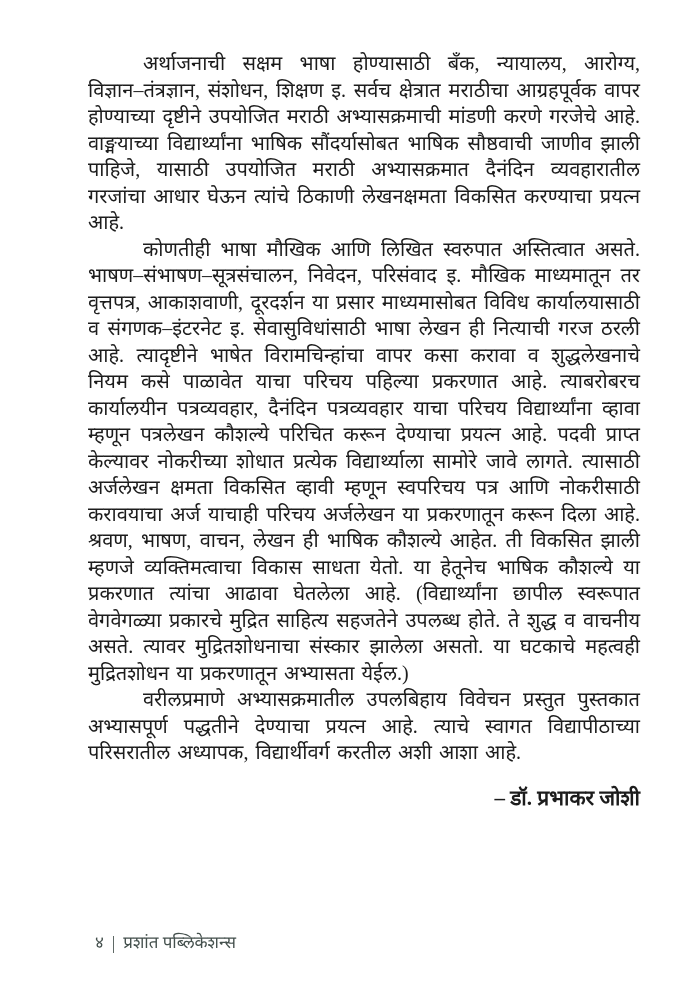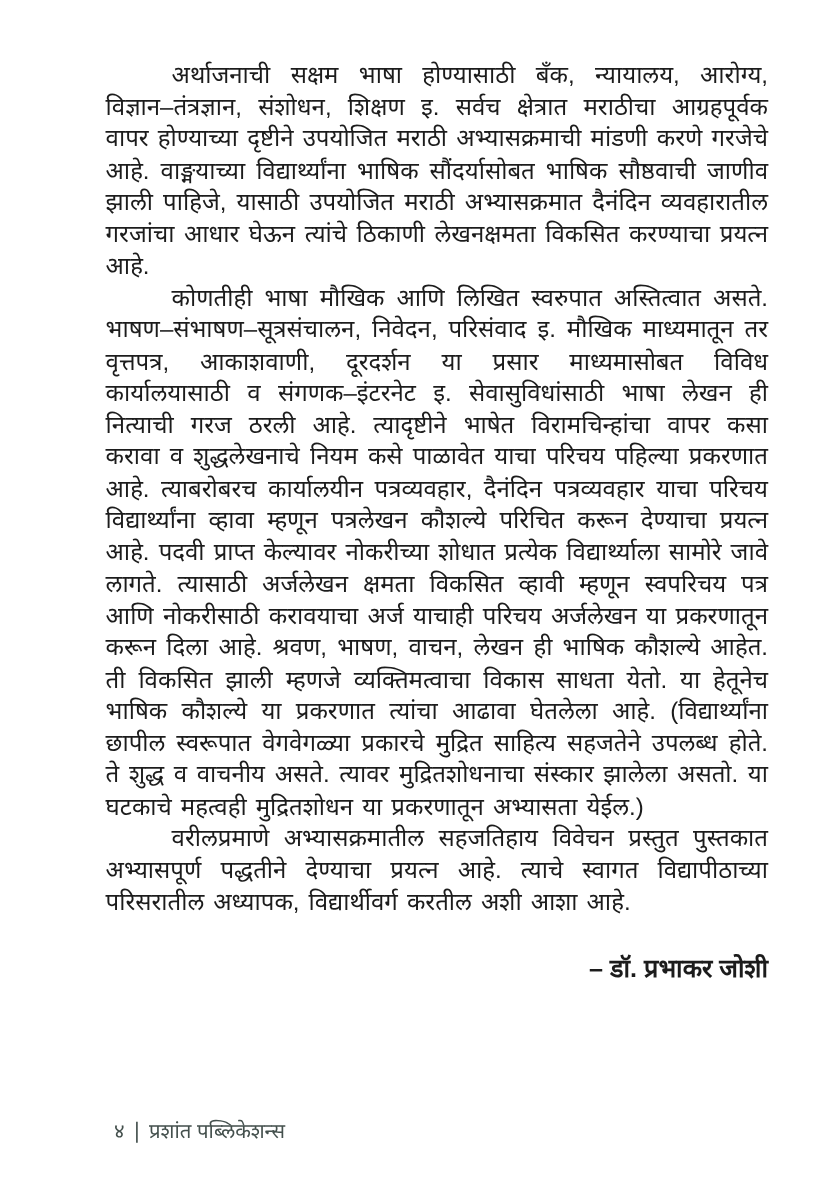--- a/index.html
+++ b/index.html
@@ -5,41 +5,41 @@
   html, body {
     margin: 0;
     padding: 0;
     background: #ffffff;
   }
   .page {
     position: relative;
     width: 699px;
     height: 992px;
     background: #ffffff;
-    font-family: Liberation Sans, sans-serif;
+    font-family: Liberation Serif, serif;
     color: #1c1c1c;
     overflow: hidden;
   }
   .content {
     position: absolute;
     left: 88px;
     top: 50px;
     width: 552px;
   }
   p.body-para {
     margin: 0;
     padding: 0;
     font-size: 20px;
     line-height: 26.5px;
     text-align: justify;
     text-indent: 55px;
     word-spacing: 2px;
   }
   .signature {
-    margin-top: 28px;
+    margin-top: 18px;
     text-align: right;
     font-weight: bold;
     font-size: 21px;
     line-height: 28px;
   }
   .footer {
     position: absolute;
     left: 95px;
     top: 932px;
     font-size: 17px;
@@ -58,21 +58,21 @@
 </head>
 <body>
 
 <div class="page">
 
   <div class="content">
     <p class="body-para">अर्थाजनाची सक्षम भाषा होण्यासाठी बँक, न्यायालय, आरोग्य, विज्ञान–तंत्रज्ञान, संशोधन, शिक्षण इ. सर्वच क्षेत्रात मराठीचा आग्रहपूर्वक वापर होण्याच्या दृष्टीने उपयोजित मराठी अभ्यासक्रमाची मांडणी करणे गरजेचे आहे. वाङ्मयाच्या विद्यार्थ्यांना भाषिक सौंदर्यासोबत भाषिक सौष्ठवाची जाणीव झाली पाहिजे, यासाठी उपयोजित मराठी अभ्यासक्रमात दैनंदिन व्यवहारातील गरजांचा आधार घेऊन त्यांचे ठिकाणी लेखनक्षमता विकसित करण्याचा प्रयत्न आहे.</p>
 
     <p class="body-para">कोणतीही भाषा मौखिक आणि लिखित स्वरुपात अस्तित्वात असते. भाषण–संभाषण–सूत्रसंचालन, निवेदन, परिसंवाद इ. मौखिक माध्यमातून तर वृत्तपत्र, आकाशवाणी, दूरदर्शन या प्रसार माध्यमासोबत विविध कार्यालयासाठी व संगणक–इंटरनेट इ. सेवासुविधांसाठी भाषा लेखन ही नित्याची गरज ठरली आहे. त्यादृष्टीने भाषेत विरामचिन्हांचा वापर कसा करावा व शुद्धलेखनाचे नियम कसे पाळावेत याचा परिचय पहिल्या प्रकरणात आहे. त्याबरोबरच कार्यालयीन पत्रव्यवहार, दैनंदिन पत्रव्यवहार याचा परिचय विद्यार्थ्यांना व्हावा म्हणून पत्रलेखन कौशल्ये परिचित करून देण्याचा प्रयत्न आहे. पदवी प्राप्त केल्यावर नोकरीच्या शोधात प्रत्येक विद्यार्थ्याला सामोरे जावे लागते. त्यासाठी अर्जलेखन क्षमता विकसित व्हावी म्हणून स्वपरिचय पत्र आणि नोकरीसाठी करावयाचा अर्ज याचाही परिचय अर्जलेखन या प्रकरणातून करून दिला आहे. श्रवण, भाषण, वाचन, लेखन ही भाषिक कौशल्ये आहेत. ती विकसित झाली म्हणजे व्यक्तिमत्वाचा विकास साधता येतो. या हेतूनेच भाषिक कौशल्ये या प्रकरणात त्यांचा आढावा घेतलेला आहे. (विद्यार्थ्यांना छापील स्वरूपात वेगवेगळ्या प्रकारचे मुद्रित साहित्य सहजतेने उपलब्ध होते. ते शुद्ध व वाचनीय असते. त्यावर मुद्रितशोधनाचा संस्कार झालेला असतो. या घटकाचे महत्वही मुद्रितशोधन या प्रकरणातून अभ्यासता येईल.)</p>
 
-    <p class="body-para">वरीलप्रमाणे अभ्यासक्रमातील सहजतिहाय विवेचन प्रस्तुत पुस्तकात अभ्यासपूर्ण पद्धतीने देण्याचा प्रयत्न आहे. त्याचे स्वागत विद्यापीठाच्या परिसरातील अध्यापक, विद्यार्थीवर्ग करतील अशी आशा आहे.</p>
+    <p class="body-para">वरीलप्रमाणे अभ्यासक्रमातील उपलबिहाय विवेचन प्रस्तुत पुस्तकात अभ्यासपूर्ण पद्धतीने देण्याचा प्रयत्न आहे. त्याचे स्वागत विद्यापीठाच्या परिसरातील अध्यापक, विद्यार्थीवर्ग करतील अशी आशा आहे.</p>
 
 
     <div class="signature">– डॉ. प्रभाकर जोशी</div>
   </div>
 
   <div class="footer">
     <span>४</span>
     <span class="sep">|</span>
     <span>प्रशांत पब्लिकेशन्स</span>
   </div>

